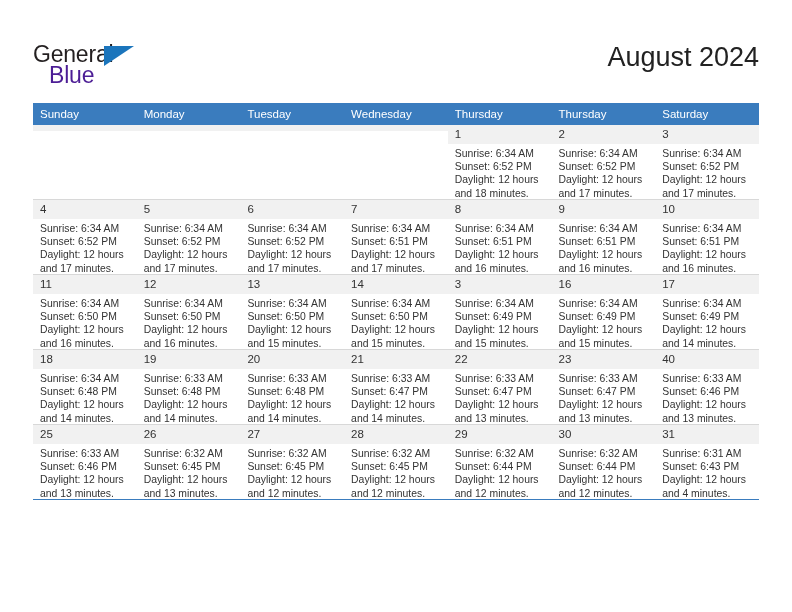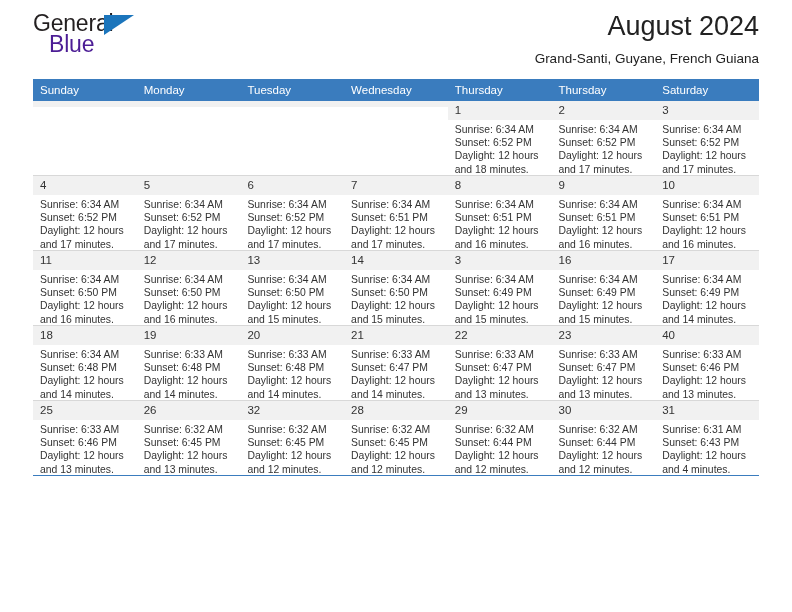--- a/index.html
+++ b/index.html
@@ -22,20 +22,21 @@
     padding: 0 33px;
   }
 
   
   .header {
     position: relative;
     height: 72px;
     display: flex;
     align-items: flex-start;
     justify-content: space-between;
+    margin-top: 31px;
   }
   .brand {
     position: relative;
     margin-top: 12px;
     width: 150px;
     height: 48px;
   }
   .brand-general {
     font-size: 23px;
     line-height: 23px;
@@ -55,21 +56,20 @@
   .brand-triangle {
     position: absolute;
     top: 3px;
     left: 71px;
     width: 0;
     height: 0;
     border-left: 30px solid #1b75bc;
     border-bottom: 20px solid transparent;
   }
   .title-block {
-    text-align: right;
     padding-top: 9px;
   }
   .cal-title {
     font-size: 27px;
     line-height: 34px;
     color: #222222;
     font-weight: normal;
     margin: 0;
   }
   .cal-subtitle {
@@ -78,21 +78,20 @@
     color: #222222;
     margin: 6px 0 0 0;
     white-space: nowrap;
   }
 
   
   .calendar {
     width: 726px;
     border-collapse: collapse;
     table-layout: fixed;
-    margin-top: 7px;
   }
   .calendar th {
     background: #3a7cbe;
     color: #ffffff;
     font-size: 11.5px;
     font-weight: normal;
     text-align: left;
     padding: 5px 0 5px 7px;
     height: 12px;
     border: 0;
@@ -148,21 +147,20 @@
 <div class="page">
 
   <div class="header">
     <div class="brand">
       <span class="brand-general">General</span>
       <span class="brand-triangle"></span>
       <span class="brand-blue">Blue</span>
     </div>
     <div class="title-block">
       <h1 class="cal-title">August 2024</h1>
-      <p class="cal-subtitle">Grand-Santi, Guyane, French Guiana</p>
     </div>
   </div>
 
   <table class="calendar">
     <thead>
       <tr>
         <th>Sunday</th>
         <th>Monday</th>
         <th>Tuesday</th>
         <th>Wednesday</th>
@@ -494,21 +492,21 @@
               <div class="details">
                 <div>Sunrise: 6:32 AM</div>
                 <div>Sunset: 6:45 PM</div>
                 <div>Daylight: 12 hours</div>
                 <div>and 13 minutes.</div>
               </div>
             </div>
           </td>
           <td>
             <div class="cell-inner">
-              <div class="daynum">32</div>
+              <div class="daynum">27</div>
               <div class="details">
                 <div>Sunrise: 6:32 AM</div>
                 <div>Sunset: 6:45 PM</div>
                 <div>Daylight: 12 hours</div>
                 <div>and 12 minutes.</div>
               </div>
             </div>
           </td>
           <td>
             <div class="cell-inner">

